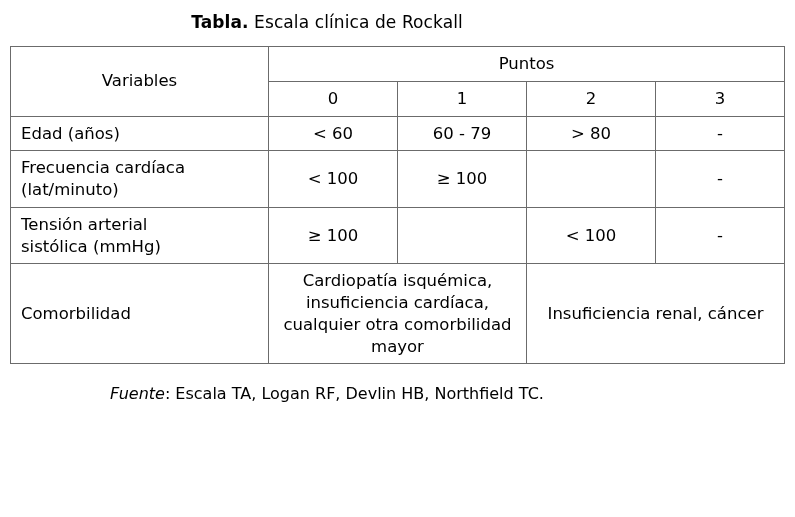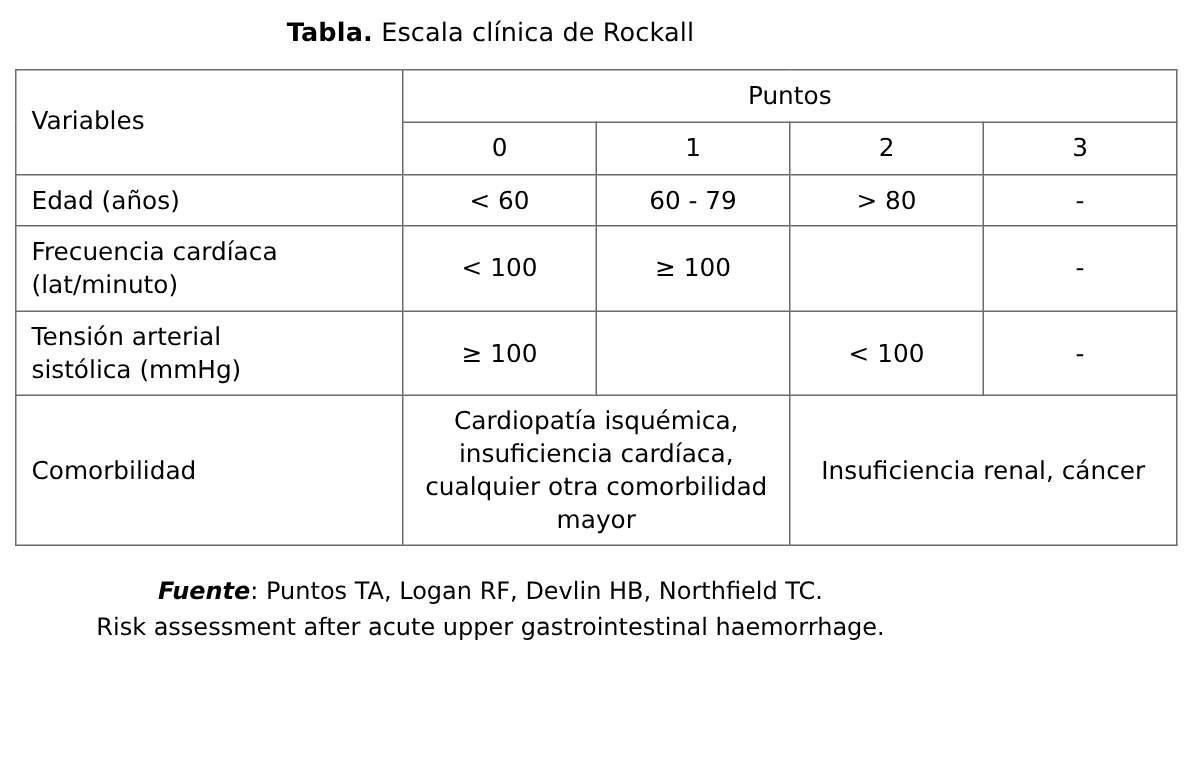--- a/index.html
+++ b/index.html
@@ -44,21 +44,21 @@
     font-size: 16.5px;
     font-weight: normal;
     padding: 6px 10px;
     vertical-align: middle;
     line-height: 1.32;
   }
   .col-var { width: 258px; }
   .col-pt  { width: 129px; }
 
   .cell-variables {
-    text-align: left;
+    text-align: center;
     vertical-align: middle;
   }
   .cell-puntos {
     text-align: center;
     padding-top: 8px;
     padding-bottom: 8px;
     margin-left: 24px;
   }
   .cell-score-head {
     text-align: center;
@@ -86,21 +86,20 @@
     padding-bottom: 12px;
   }
   .source {
     text-align: center;
     font-size: 16px;
     line-height: 1.45;
     padding-top: 18px;
   }
   .source .src-label {
     font-style: italic;
-    font-weight: bold;
   }
 </style>
 </head>
 <body>
 
 <div class="page">
 
   <div class="caption">
     <span class="label">Tabla.</span>
     <span>Escala clínica de Rockall</span>
@@ -161,18 +160,17 @@
           <td class="row-label">Comorbilidad</td>
           <td class="cell-comorb" colspan="2">Cardiopatía isquémica, insuficiencia cardíaca, cualquier otra comorbilidad mayor</td>
           <td class="cell-comorb" colspan="2">Insuficiencia renal, cáncer</td>
         </tr>
       </tbody>
     </table>
   </div>
 
   <div class="source">
     <div>
-      <span class="src-label">Fuente</span><span>: Puntos TA, Logan RF, Devlin HB, Northfield TC.</span>
+      <span class="src-label">Fuente</span><span>: Escala TA, Logan RF, Devlin HB, Northfield TC.</span>
     </div>
-    <div>Risk assessment after acute upper gastrointestinal haemorrhage.</div>
   </div>
 
 </div>
 
 </body></html>

